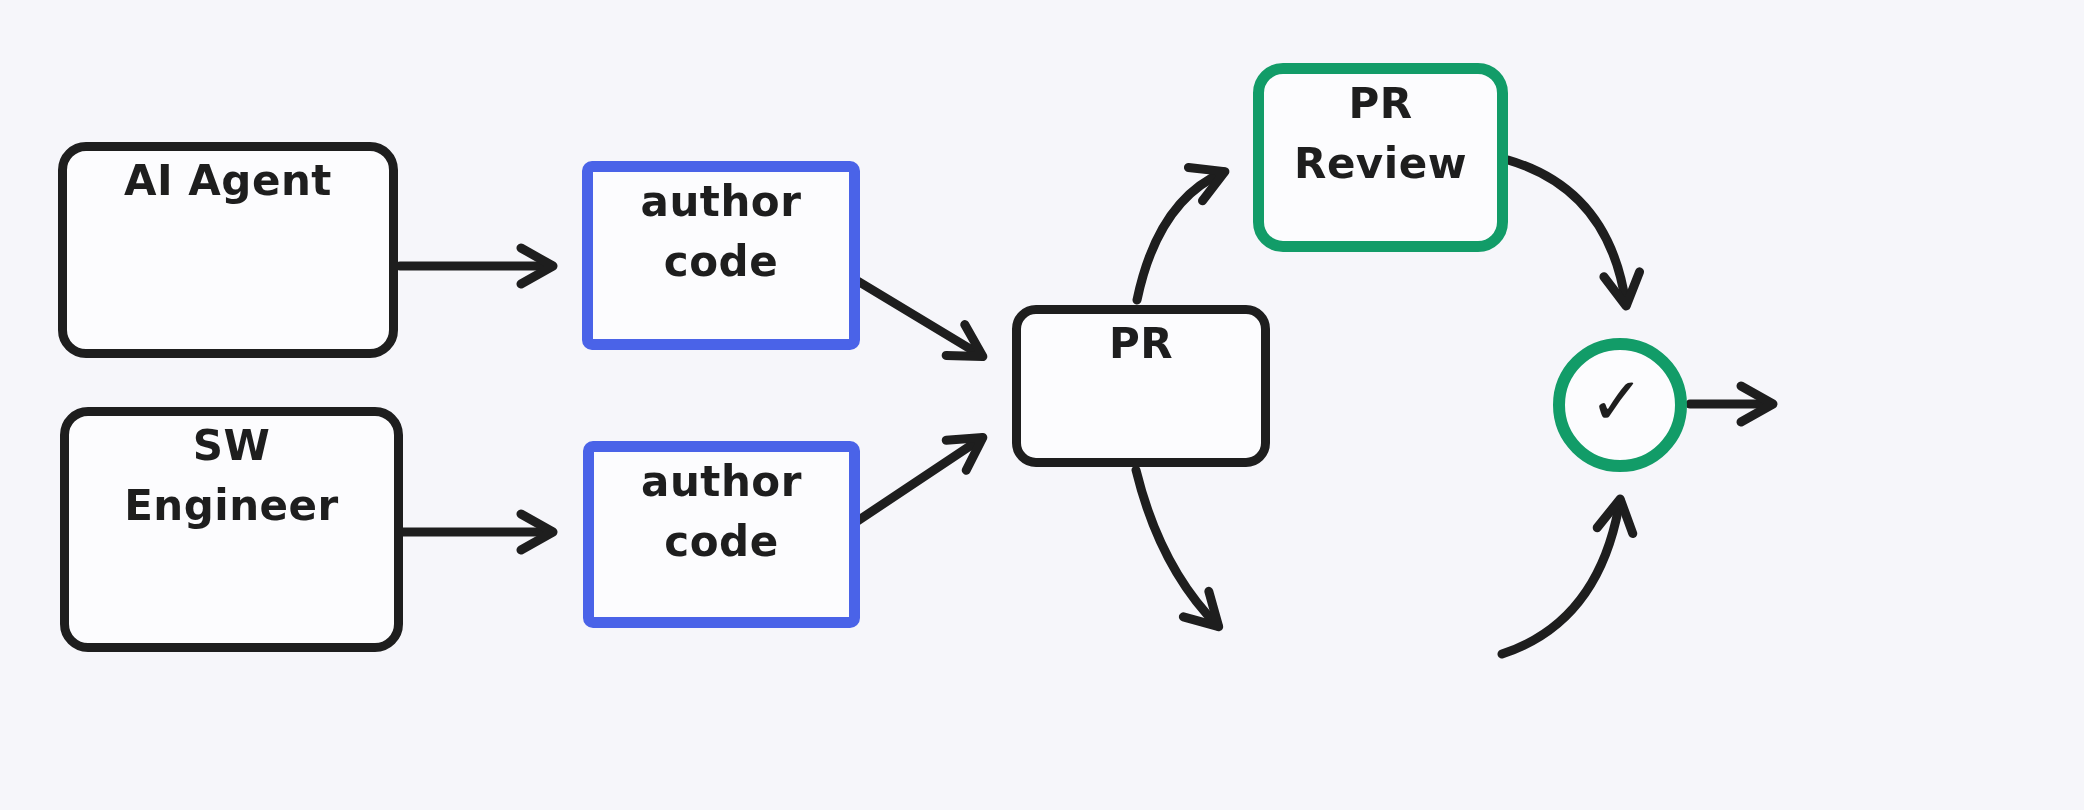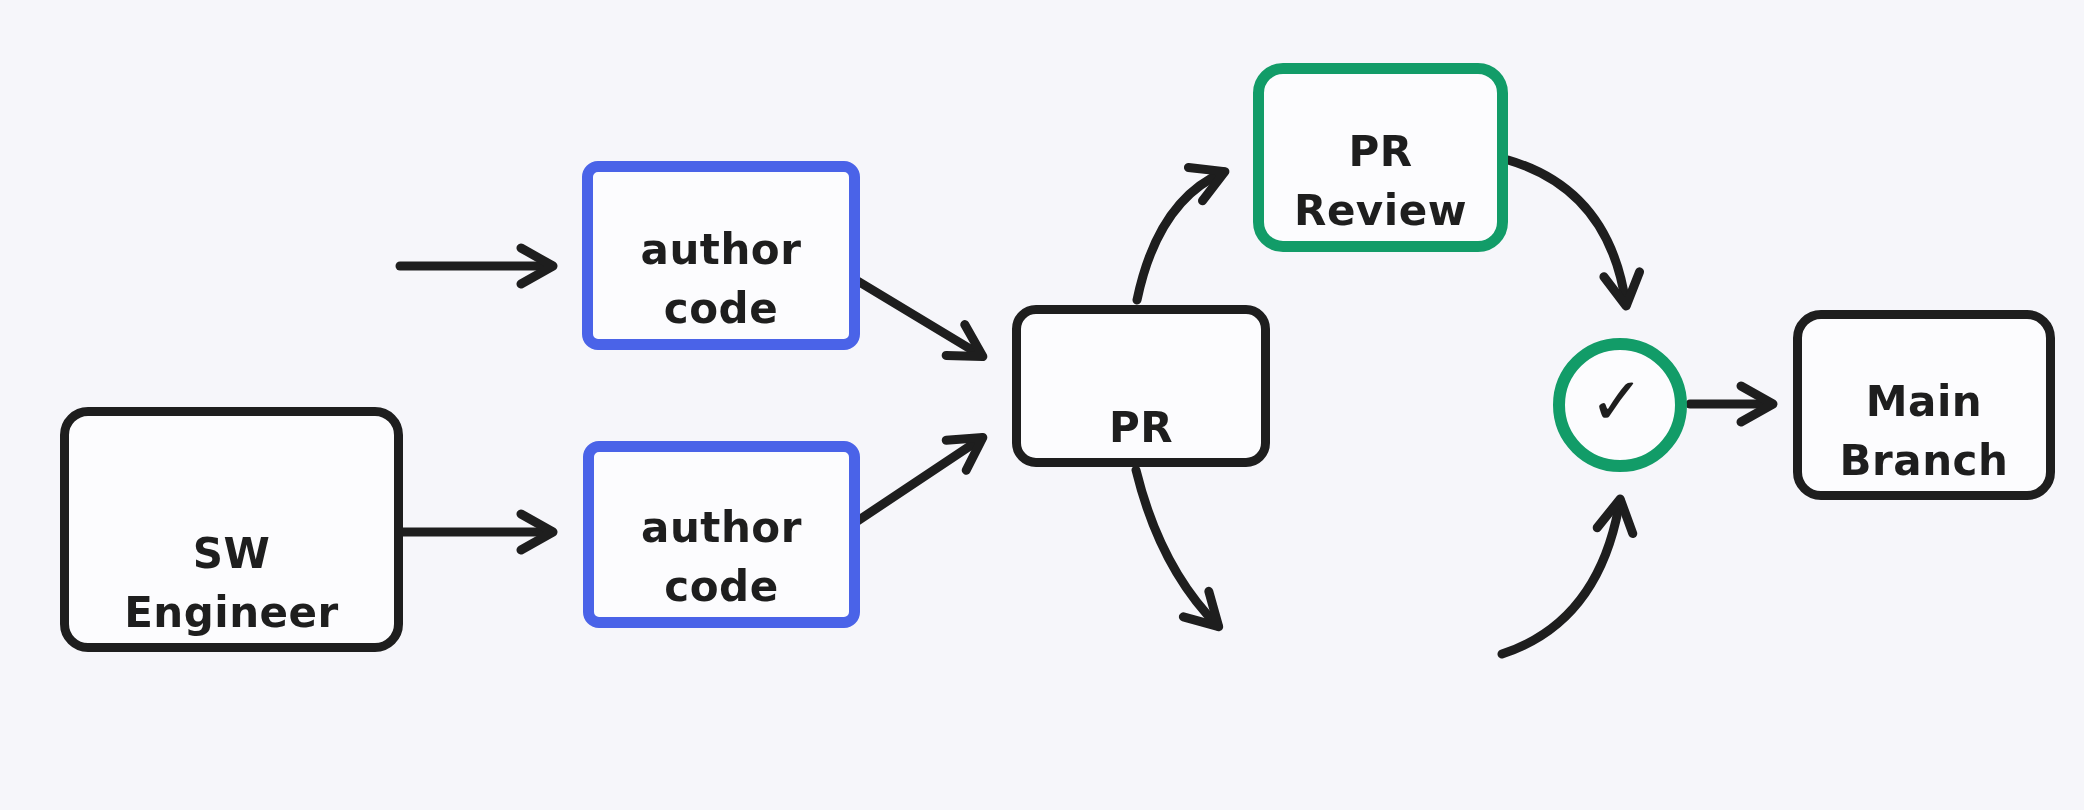--- a/index.html
+++ b/index.html
@@ -28,31 +28,31 @@
     width: 2084px; height: 810px;
     color: var(--ink);
     pointer-events: none;
   }
   .node {
     position: absolute;
     background: var(--node-fill);
     border: 9px solid var(--ink);
     border-radius: 28px;
     display: flex;
-    align-items: flex-end;
+    align-items: flex-start;
     justify-content: center;
     text-align: center;
     color: var(--ink);
     font-weight: 700;
     font-size: 42px;
     line-height: 1.42;
     letter-spacing: 0.5px;
     white-space: pre-line;
   }
-  .node.blue  { border-color: var(--blue);  border-width: 11px; border-radius: 16px; }
+  .node.blue  { border-color: var(--blue);  border-width: 11px; border-radius: 10px; }
   .node.green { border-color: var(--green); border-width: 11px; border-radius: 30px; }
 
   .node.ai-agent      { left: 58px;   top: 142px; width: 340px; height: 216px; }
   .node.sw-engineer   { left: 60px;   top: 407px; width: 343px; height: 245px; }
   .node.author-code-1 { left: 582px;  top: 161px; width: 278px; height: 189px; }
   .node.author-code-2 { left: 583px;  top: 441px; width: 277px; height: 187px; }
   .node.pr            { left: 1012px; top: 305px; width: 258px; height: 162px; border-radius: 24px; }
   .node.pr-review     { left: 1253px; top: 63px;  width: 255px; height: 189px; }
   .node.ci            { left: 1240px; top: 552px; width: 263px; height: 188px; }
   .node.main-branch   { left: 1793px; top: 310px; width: 262px; height: 190px; }
@@ -92,20 +92,23 @@
       <path d="M856,280 L982,356" marker-end="url(#ah)"></path>
       <path d="M856,522 L982,438" marker-end="url(#ah)"></path>
       <path d="M1137,300 Q1158,200 1224,172" marker-end="url(#ah)"></path>
       <path d="M1136,470 Q1160,568 1218,626" marker-end="url(#ah)"></path>
       <path d="M1508,160 Q1610,190 1626,305" marker-end="url(#ah)"></path>
       <path d="M1502,654 Q1600,622 1620,500" marker-end="url(#ah)"></path>
       <path d="M1690,404 L1772,404" marker-end="url(#ah)"></path>
     </g>
   </svg>
 
+  <div class="node ai-agent">
+    <span>AI Agent</span>
+  </div>
 
   <div class="node sw-engineer">
     <span>SW
 Engineer</span>
   </div>
 
   <div class="node blue author-code-1">
     <span>author
 code</span>
   </div>
@@ -122,18 +125,14 @@
   <div class="node green pr-review">
     <span>PR
 Review</span>
   </div>
 
 
   <div class="check-circle">
     <span class="check-glyph">✓</span>
   </div>
 
-  <div class="node main-branch">
-    <span>Main
-Branch</span>
-  </div>
 
 </div>
 
 </body></html>

